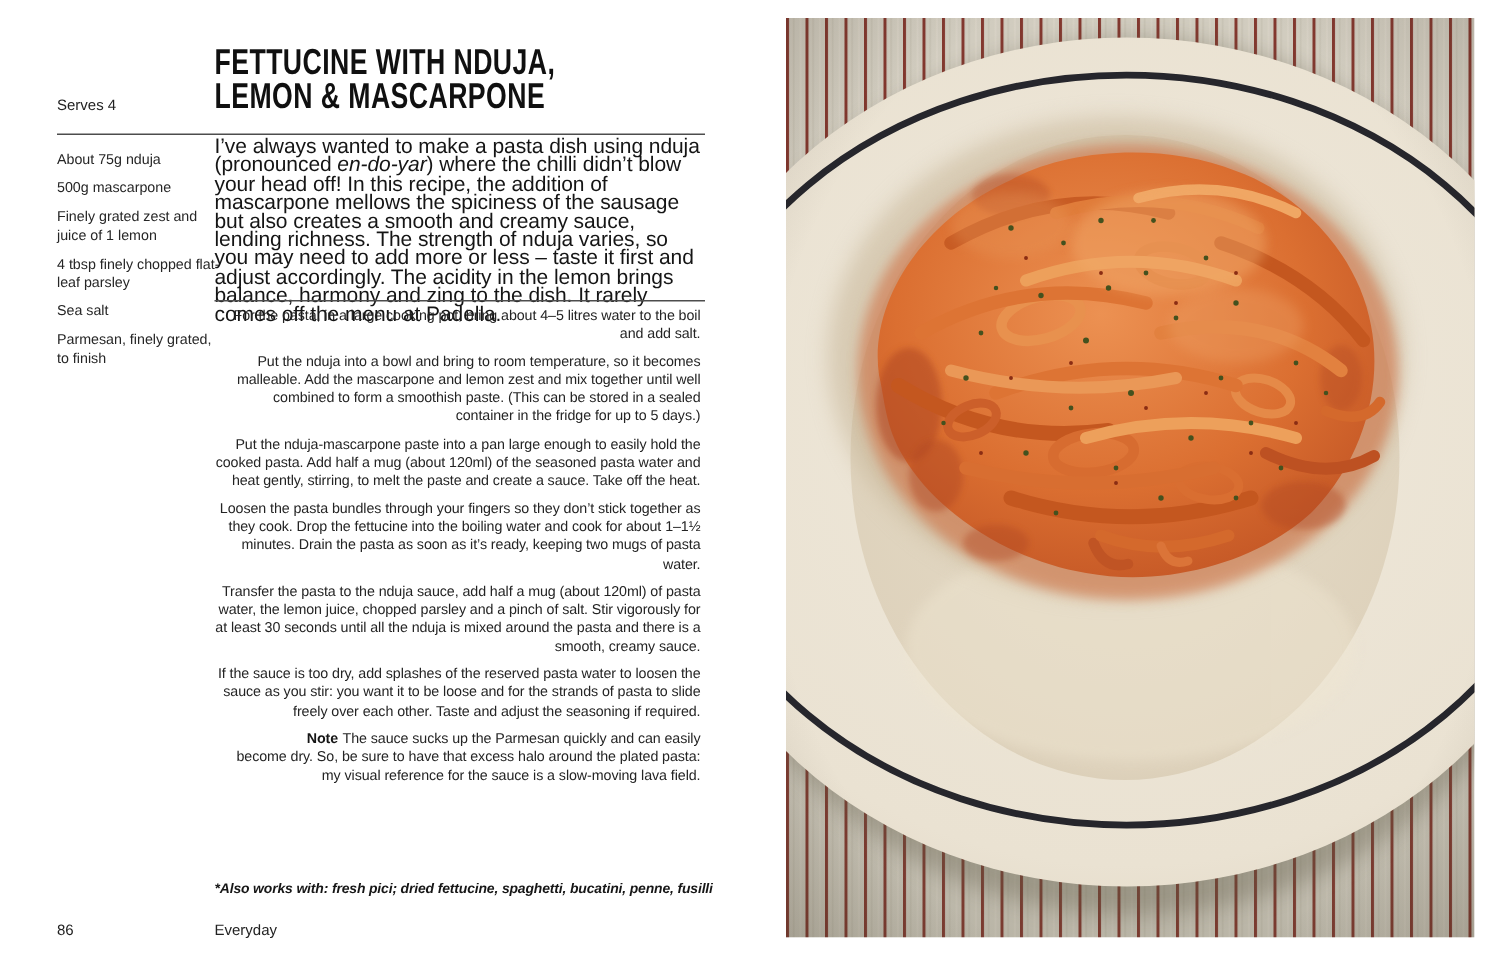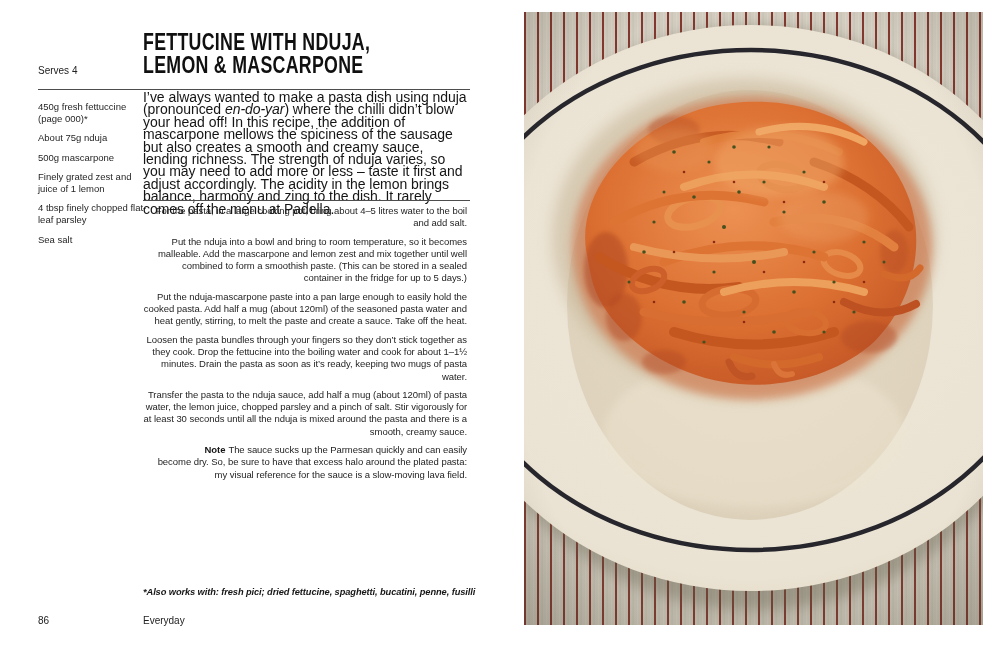--- a/index.html
+++ b/index.html
@@ -45,38 +45,39 @@
 <div class="abs serves">Serves 4</div>
 
 <h1 class="abs title">
   <span>FETTUCINE WITH NDUJA,</span>
   <span>LEMON &amp; MASCARPONE</span>
 </h1>
 
 <div class="abs rule rule1"></div>
 
 <div class="abs ingredients">
-  <p>450g fresh fettuccine (page 000)*</p>
   <p>About 75g nduja</p>
   <p>500g mascarpone</p>
   <p>Finely grated zest and juice of 1 lemon</p>
   <p>4 tbsp finely chopped flat-leaf parsley</p>
   <p>Sea salt</p>
+  <p>Parmesan, finely grated, to finish</p>
 </div>
 
 <div class="abs intro"><span>I’ve always wanted to make a pasta dish using nduja (pronounced </span><em>en-do-yar</em><span>) where the chilli didn’t blow your head off! In this recipe, the addition of mascarpone mellows the spiciness of the sausage but also creates a smooth and creamy sauce, lending richness. The strength of nduja varies, so you may need to add more or less – taste it first and adjust accordingly. The acidity in the lemon brings balance, harmony and zing to the dish. It rarely comes off the menu at Padella.</span></div>
 
 <div class="abs rule rule2"></div>
 
 <div class="abs method">
   <p>For the pasta, in a large cooking pot, bring about 4–5 litres water to the boil and add salt.</p>
   <p>Put the nduja into a bowl and bring to room temperature, so it becomes malleable. Add the mascarpone and lemon zest and mix together until well combined to form a smoothish paste. (This can be stored in a sealed container in the fridge for up to 5 days.)</p>
   <p>Put the nduja-mascarpone paste into a pan large enough to easily hold the cooked pasta. Add half a mug (about 120ml) of the seasoned pasta water and heat gently, stirring, to melt the paste and create a sauce. Take off the heat.</p>
   <p>Loosen the pasta bundles through your fingers so they don’t stick together as they cook. Drop the fettucine into the boiling water and cook for about 1–1½ minutes. Drain the pasta as soon as it’s ready, keeping two mugs of pasta water.</p>
   <p>Transfer the pasta to the nduja sauce, add half a mug (about 120ml) of pasta water, the lemon juice, chopped parsley and a pinch of salt. Stir vigorously for at least 30 seconds until all the nduja is mixed around the pasta and there is a smooth, creamy sauce.</p>
+  <p>If the sauce is too dry, add splashes of the reserved pasta water to loosen the sauce as you stir: you want it to be loose and for the strands of pasta to slide freely over each other. Taste and adjust the seasoning if required.</p>
   <p><span class="note-label">Note</span><span>The sauce sucks up the Parmesan quickly and can easily become dry. So, be sure to have that excess halo around the plated pasta: my visual reference for the sauce is a slow-moving lava field.</span></p>
 </div>
 
 <div class="abs footnote">*Also works with: fresh pici; dried fettucine, spaghetti, bucatini, penne, fusilli</div>
 <div class="abs page-number">86</div>
 <div class="abs section-name">Everyday</div>
 
 <div class="abs photo">
 <svg viewBox="0 0 459 613" xmlns="http://www.w3.org/2000/svg">
   <defs>

